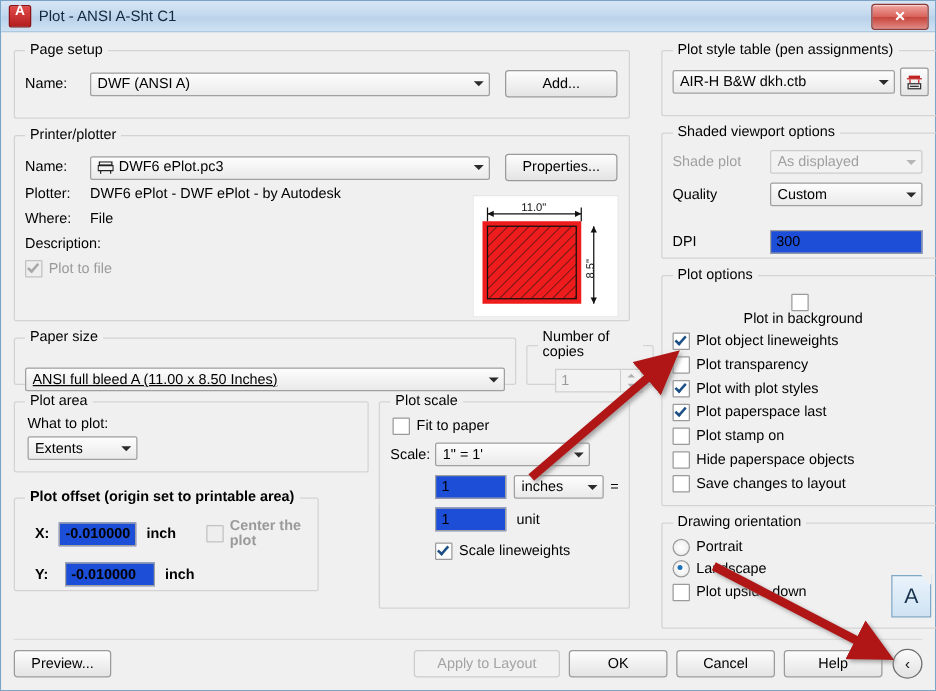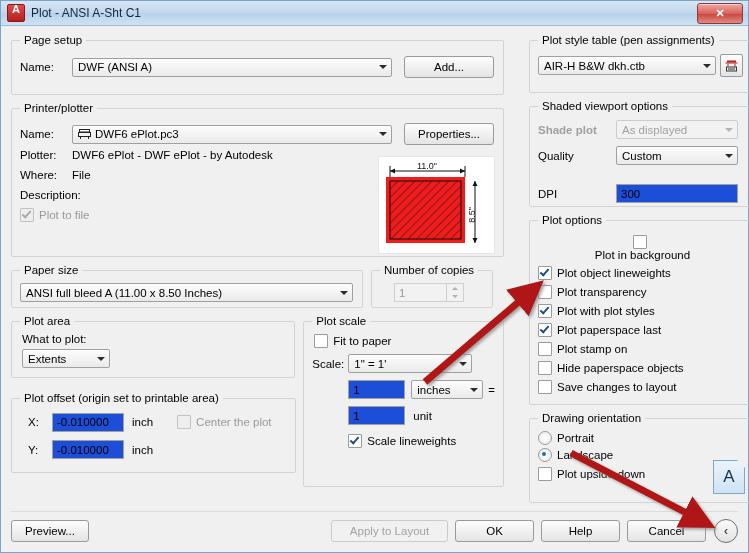--- a/index.html
+++ b/index.html
@@ -254,21 +254,21 @@
               <path d="M96 24 l-2.5 5 h5 z" fill="#111"></path>
               <path d="M96 86 l-2.5 -5 h5 z" fill="#111"></path>
               <text x="96" y="58" font-size="9" font-family="Liberation Sans, sans-serif" text-anchor="middle" fill="#111" transform="rotate(-90 96 58)">8.5"</text>
             </svg>
           </div>
         </fieldset>
 
         <div style="display:flex;gap:8px;">
           <fieldset style="width:352px;height:44px;box-sizing:border-box;">
             <legend>Paper size</legend>
-            <div class="combo" style="width:333px;margin-top:3px;">
+            <div class="combo" style="width:384px;margin-top:14px;text-decoration:underline;">
               <span class="txt">ANSI full bleed A (11.00 x 8.50 Inches)</span>
               <span class="arrow"></span>
             </div>
           </fieldset>
 
           <fieldset style="width:122px;height:44px;box-sizing:border-box;">
             <legend>Number of copies</legend>
             <div style="display:flex;margin-top:3px;margin-left:14px;">
               <div class="input dis" style="width:53px;">1</div>
               <div class="spin">
@@ -319,21 +319,21 @@
               <div style="margin-left:8px;">unit</div>
             </div>
 
             <div class="cb checked" style="margin:9px 0 0 36px;">
               <span class="box"></span>
               <span>Scale lineweights</span>
             </div>
           </fieldset>
         </div>
 
-        <fieldset style="width:285px;height:81px;box-sizing:border-box;margin-top:-102px;">
+        <fieldset style="width:244px;height:81px;box-sizing:border-box;margin-top:-102px;font-weight:bold;">
           <legend>Plot offset (origin set to printable area)</legend>
           <div class="row" style="margin-top:4px;">
             <div style="width:24px;margin-left:8px;">X:</div>
             <div class="input" style="width:72px;">-0.010000</div>
             <div style="margin-left:8px;">inch</div>
             <div class="cb dis" style="margin-left:24px;">
               <span class="box"></span>
               <span>Center the plot</span>
             </div>
           </div>
@@ -363,21 +363,21 @@
                 <rect x="1.5" y="7" width="10" height="4" fill="none" stroke="#333"></rect>
                 <line x1="3" y1="9" x2="10" y2="9" stroke="#333"></line>
               </svg>
             </div>
           </div>
         </fieldset>
 
         <fieldset class="disabled-legend" style="height:94px;">
           <legend style="color:#000;">Shaded viewport options</legend>
           <div class="row" style="margin-top:4px;">
-            <div style="width:78px;color:#a0a0a0;font-weight:bold;">Shade plot</div>
+            <div style="width:78px;color:#a0a0a0;">Shade plot</div>
             <div class="combo dis" style="width:122px;">
               <span class="txt">As displayed</span>
               <span class="arrow"></span>
             </div>
           </div>
           <div class="row" style="margin-top:7px;">
             <div style="width:78px;">Quality</div>
             <div class="combo" style="width:122px;">
               <span class="txt">Custom</span>
               <span class="arrow"></span>
@@ -445,22 +445,22 @@
         </fieldset>
       </div>
     </div>
 
     <div class="sep"></div>
     <div class="bottom">
       <div class="btn" style="width:78px;">Preview...</div>
       <div class="spacer"></div>
       <div class="btn dis" style="width:117px;">Apply to Layout</div>
       <div class="btn" style="width:79px;margin-left:7px;">OK</div>
+      <div class="btn" style="width:79px;margin-left:7px;">Cancel</div>
       <div class="btn" style="width:79px;margin-left:7px;">Help</div>
-      <div class="btn" style="width:79px;margin-left:7px;">Cancel</div>
       <div class="collapse-btn">‹</div>
     </div>
   </div>
 
   <svg class="arrows">
     <defs>
       <filter id="sh" x="-30%" y="-30%" width="170%" height="170%">
         <feDropShadow dx="2" dy="2" stdDeviation="1.6" flood-color="#888" flood-opacity="0.75"></feDropShadow>
       </filter>
       <marker id="ah" markerWidth="5" markerHeight="5" refX="2.2" refY="2.5" orient="auto">

